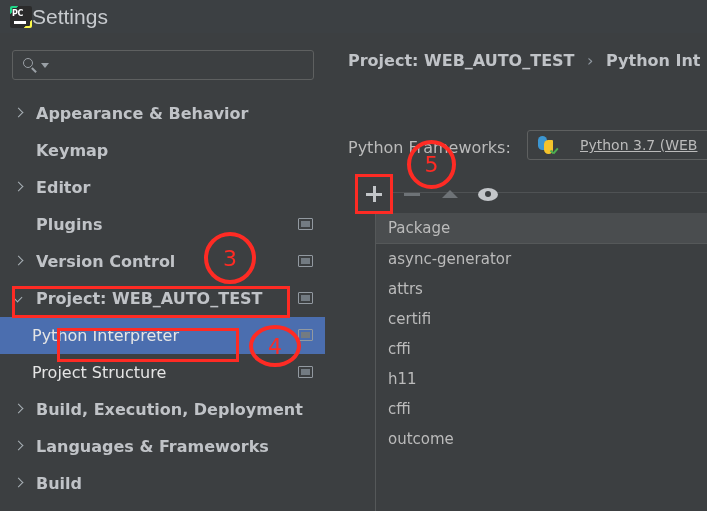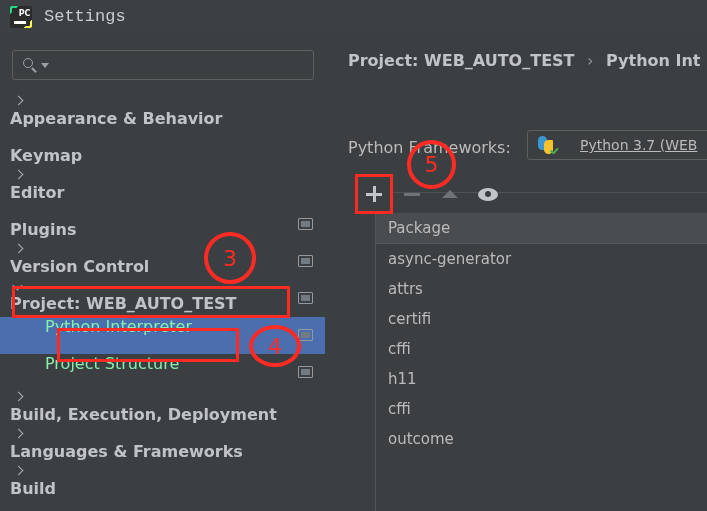--- a/index.html
+++ b/index.html
@@ -24,35 +24,34 @@
     position: relative;
     width: 22px; height: 22px; margin-left: 10px;
     border-radius: 2px;
     background: linear-gradient(135deg,#21d789 0%, #21d789 18%, #2b2b2b 19%, #2b2b2b 81%, #fcf84a 82%, #fcf84a 100%);
     box-sizing: border-box;
     overflow: hidden;
   }
   #pc-logo .inner {
     position: absolute; left: 2px; top: 2px; right: 2px; bottom: 2px;
     background: #2b2b2b; border-radius: 1px;
-    display: flex; align-items: flex-start; justify-content: flex-end;
+    display: flex; align-items: flex-start; justify-content: flex-start;
   }
   #pc-logo .pc-text {
     color: #ffffff; font-size: 8px; font-weight: bold;
     line-height: 11px; letter-spacing: -0.3px;
     font-family: "DejaVu Sans", sans-serif;
   }
   #pc-logo .bar {
     position: absolute; left: 4px; bottom: 4px; width: 12px; height: 3px;
     background: #ffffff;
   }
   #title-text {
-    margin-left: 12px;
-    color: #c8cbcf; font-size: 17px;
-    font-family: Liberation Mono, monospace;
+    color: #c8cbcf; font-size: 21px;
+    font-family: Liberation Sans, sans-serif;
   }
 
   
   #sidebar {
     position: absolute; left: 0; top: 33px; width: 335px; height: 478px;
     background: #3c3f41;
   }
   #search-box {
     position: absolute; left: 12px; top: 17px; width: 302px; height: 30px;
     border: 1px solid #5e6060; border-radius: 3px;
@@ -76,22 +75,22 @@
     border-top: 5px solid #9aa0a6;
   }
   #search-box input {
     flex: 1; background: transparent; border: none; outline: none;
     color: #bbbbbb; font-size: 14px; margin-left: 4px;
     font-family: "DejaVu Sans", "Liberation Sans", sans-serif;
   }
 
   #tree { position: absolute; left: 0; top: 62px; width: 335px; }
   .tree-row {
-    position: relative; height: 37px; display: flex; 
-    width: 325px; box-sizing: border-box; flex-direction: column;
+    position: relative; height: 37px; display: flex; align-items: center;
+    width: 325px; box-sizing: border-box;
   }
   .tree-row.selected { background: #4b6eaf; }
   .arrow {
     width: 14px; height: 14px; margin-left: 12px; position: relative; flex: none;
   }
   .arrow.right::after {
     content: ""; position: absolute; left: 3px; top: 2px;
     width: 6px; height: 6px;
     border-right: 1.8px solid #a9b0b6; border-top: 1.8px solid #a9b0b6;
     transform: rotate(45deg);
@@ -100,21 +99,21 @@
     content: ""; position: absolute; left: 2px; top: 2px;
     width: 6px; height: 6px;
     border-right: 1.8px solid #a9b0b6; border-bottom: 1.8px solid #a9b0b6;
     transform: rotate(45deg);
   }
   .arrow.none::after { content: none; }
   .tree-label {
     margin-left: 10px; font-size: 16px; color: #bbbbbb; white-space: nowrap;
   }
   .tree-row.bold .tree-label { font-weight: bold; color: #c0c3c7; }
-  .tree-row.child .tree-label { margin-left: 45px; font-weight: normal; color: #86efac; }
+  .tree-row.child .tree-label { margin-left: 32px; font-weight: normal; color: #e5e5e5; }
   .scope-icon {
     position: absolute; right: 12px; top: 12px;
     width: 15px; height: 12px; box-sizing: border-box;
     border: 1.5px solid #9299a0; border-radius: 1px;
   }
   .scope-icon::after {
     content: ""; position: absolute; left: 2px; top: 2px; right: 2px; bottom: 2px;
     background: #737b82;
   }
 

